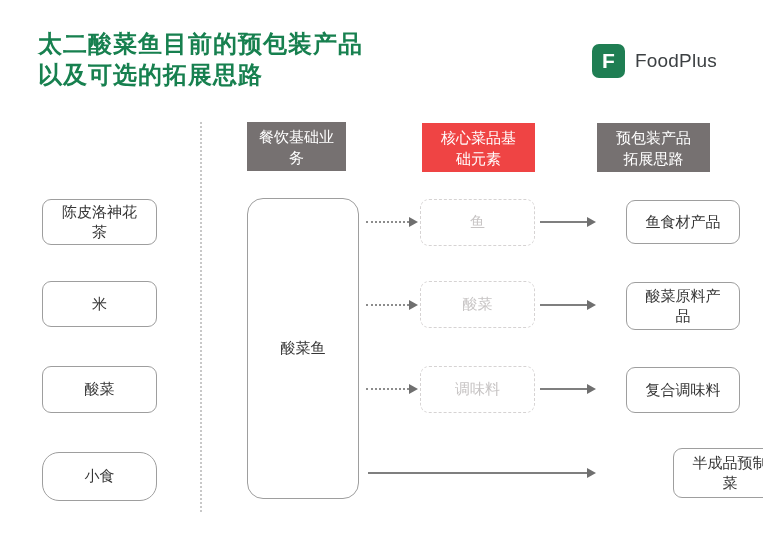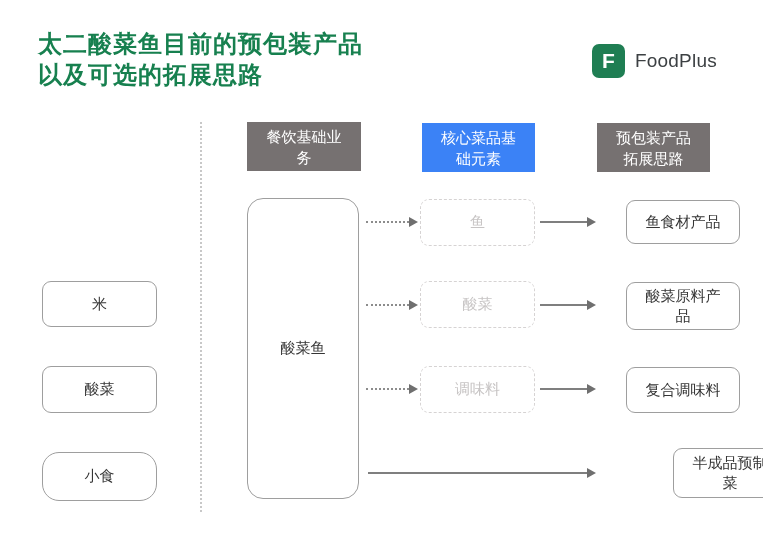--- a/index.html
+++ b/index.html
@@ -20,23 +20,23 @@
     display:flex;align-items:center;justify-content:center;
     color:#ffffff;font-size:21px;font-weight:bold;
   }
   .logo-text{font-size:19px;color:#3c4043;letter-spacing:0.2px;}
   
   .col-header{
     position:absolute;height:49px;background:#767171;color:#ffffff;
     font-size:15px;line-height:1.4;display:flex;align-items:center;justify-content:center;
     text-align:center;white-space:pre-line;
   }
-  .col-header.light{background:#3b82f6;}
+  .col-header.light{background:#ef4444;}
   .hdr1{left:42px;top:123px;width:115px;}
-  .hdr2{left:247px;top:122px;width:114px;}
+  .hdr2{left:247px;top:122px;width:99px;}
   .hdr3{left:422px;top:123px;width:113px;}
   .hdr4{left:597px;top:123px;width:113px;}
   
   .divider{
     position:absolute;left:200px;top:122px;height:390px;width:0;
     border-left:2px dotted #c8c8c8;
   }
   
   .node{
     position:absolute;background:#ffffff;border:1.5px solid #9e9e9e;border-radius:9px;
@@ -87,20 +87,22 @@
 
   <div class="col-header hdr2">餐饮基础业
 务</div>
   <div class="col-header light hdr3">核心菜品基
 础元素</div>
   <div class="col-header hdr4">预包装产品
 拓展思路</div>
 
   <div class="divider"></div>
 
+  <div class="node lb lb1">陈皮洛神花
+茶</div>
   <div class="node lb lb2">米</div>
   <div class="node lb lb3">酸菜</div>
   <div class="node lb lb4">小食</div>
 
   <div class="node big-node">酸菜鱼</div>
 
   <div class="node dashed d1">鱼</div>
   <div class="node dashed d2">酸菜</div>
   <div class="node dashed d3">调味料</div>
 

